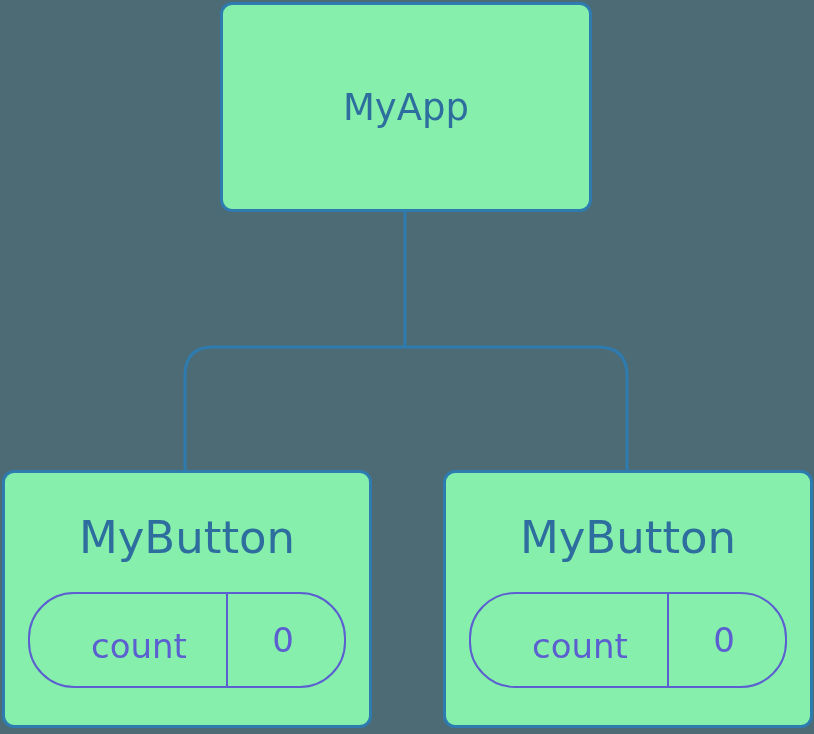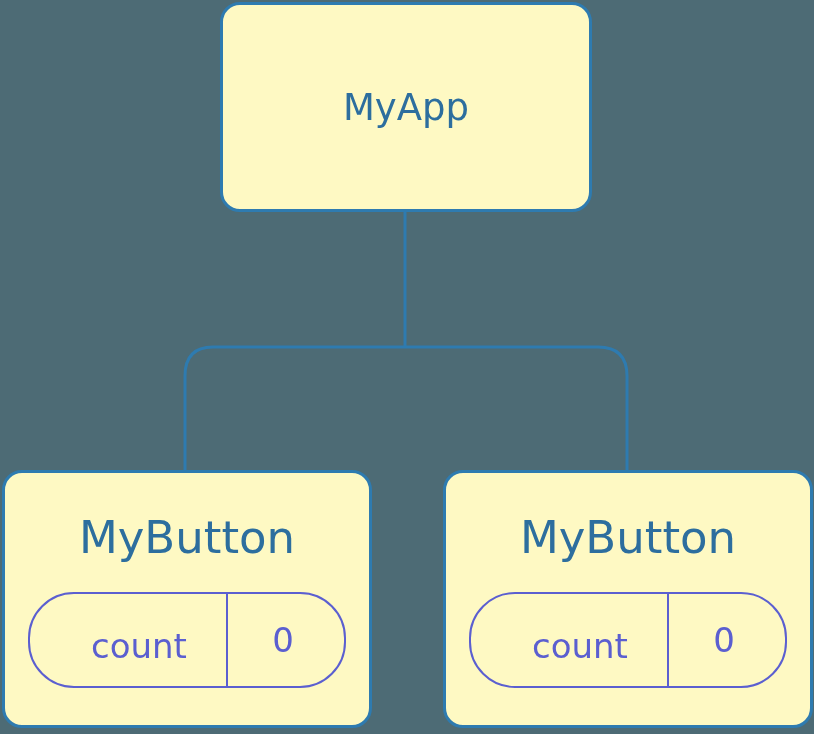--- a/index.html
+++ b/index.html
@@ -28,23 +28,23 @@
     top: 0;
     width: 814px;
     height: 734px;
     pointer-events: none;
   }
 
   
   .node {
     position: absolute;
     box-sizing: border-box;
-    background: #fef9c3;
+    background: #86efac;
     border: 3px solid #2e7bb0;
-    border-radius: 20px;
+    border-radius: 12px;
     display: flex;
     flex-direction: column;
     align-items: center;
     z-index: 2;
   }
   .node-root {
     left: 220px;
     top: 2px;
     width: 372px;
     height: 210px;

